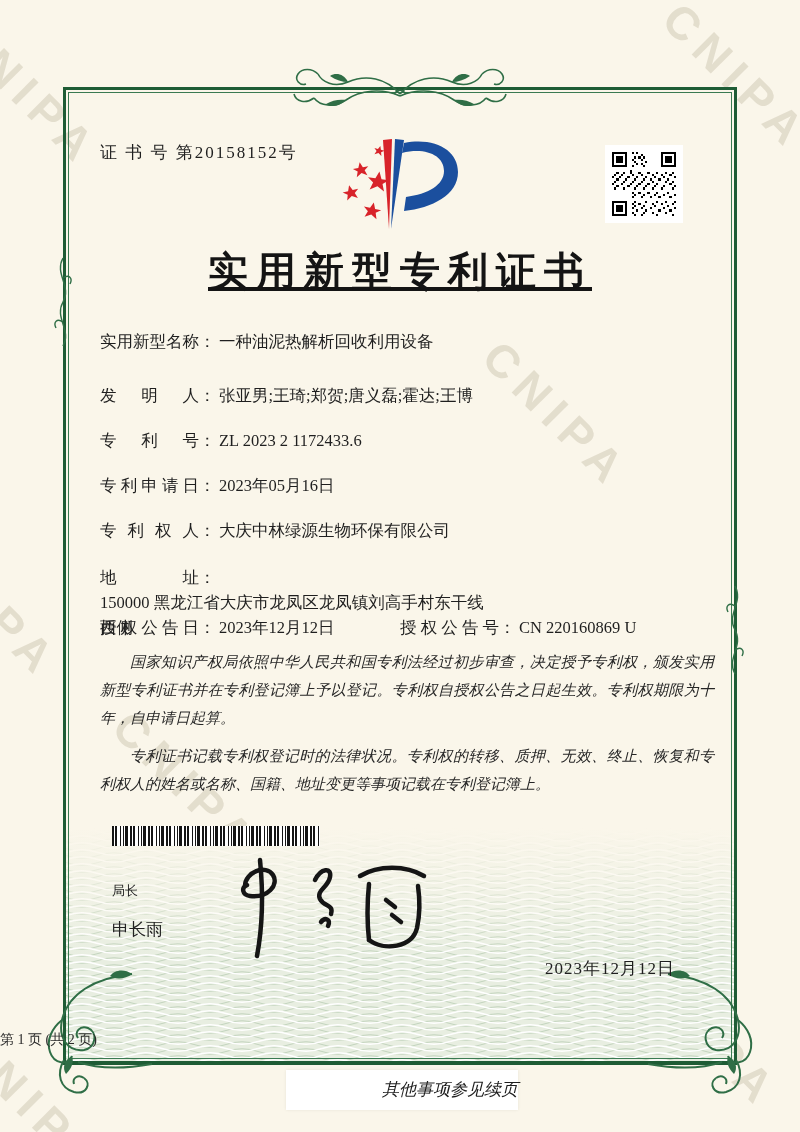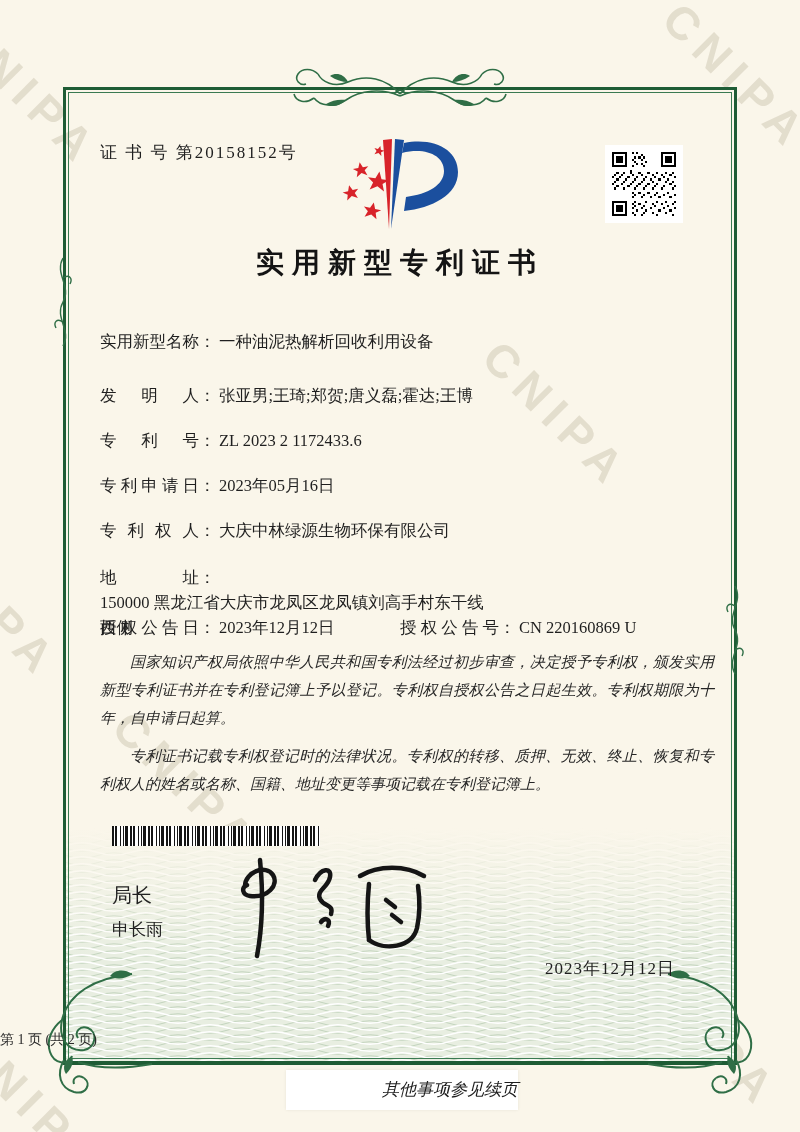--- a/index.html
+++ b/index.html
@@ -11,43 +11,43 @@
       transform:rotate(45deg);transform-origin:left top;white-space:nowrap;pointer-events:none;}
   
   .frame{position:absolute;left:63px;top:87px;width:674px;height:978px;
          border:3px solid #1e5c35;border-bottom-width:4px;box-sizing:border-box;}
   .frame-inner{position:absolute;inset:2px;border:1px solid #3a7a52;}
   
   .certno{position:absolute;left:100px;top:141px;font-size:17px;letter-spacing:2px;}
   .logo{position:absolute;left:330px;top:134px;}
   .qr{position:absolute;left:605px;top:145px;width:78px;height:78px;background:#fff;
       display:flex;align-items:center;justify-content:center;}
-  .title{position:absolute;left:0;right:0;top:244px;text-align:center;font-size:28px;
-         font-weight:bold;letter-spacing:8px;color:#141414;}
+  .title{position:absolute;left:0;right:0;top:244px;text-align:center;font-size:40px;
+         font-weight:bold;letter-spacing:8px;color:#141414;text-decoration:underline;}
   
   .row{position:absolute;left:100px;right:88px;font-size:16.5px;line-height:1.5;}
   .lbl{display:inline-block;width:99px;text-align:justify;text-align-last:justify;vertical-align:top;}
   .colon{display:inline-block;width:20px;vertical-align:top;}
   .val{display:inline-block;vertical-align:top;}
   .valblock{display:inline-block;width:500px;vertical-align:top;}
   .pair2{position:absolute;left:300px;top:0;}
   
   .paras{position:absolute;left:100px;width:614px;top:648px;font-size:15px;line-height:28px;
          text-align:justify;font-style:italic;color:#262626;}
   .paras p{margin:0 0 10px 0;text-indent:2em;}
   
   .barcode{position:absolute;left:112px;top:826px;width:208px;height:20px;
     background:repeating-linear-gradient(90deg,#141414 0 2px,#fff 2px 3px,#141414 3px 5px,
       #fff 5px 8px,#141414 8px 9px,#fff 9px 11px,#141414 11px 12px,#fff 12px 13px,
       #141414 13px 16px,#fff 16px 18px);}
   
   .waves-zone{position:absolute;left:66px;top:828px;width:668px;height:234px;}
   .waves-fade{position:absolute;inset:0;background:linear-gradient(#faf6ea 0%,rgba(250,246,234,0) 55%);}
   
-  .sig-title{position:absolute;left:112px;top:882px;font-size:20px;
+  .sig-title{position:absolute;left:112px;top:882px;font-size:13px;
              font-family:"Liberation Sans","DejaVu Sans",sans-serif;color:#222;}
   .sig-name{position:absolute;left:112px;top:918px;font-size:17px;
             font-family:"Liberation Sans","DejaVu Sans",sans-serif;color:#222;text-align:right;}
   .sig-script{position:absolute;left:218px;top:852px;}
   .date{position:absolute;left:545px;top:957px;font-size:17px;letter-spacing:1px;}
   .pageinfo{position:absolute;left:0;right:0;top:1031px;font-size:14px;color:#2a2a2a;}
   .note{position:absolute;left:286px;top:1070px;width:232px;height:40px;background:#ffffff;
         text-align:right;line-height:40px;font-size:17px;font-style:italic;color:#1d1d1d;
         box-shadow:0 0 3px rgba(0,0,0,0.08);}
   .orn{position:absolute;pointer-events:none;}

